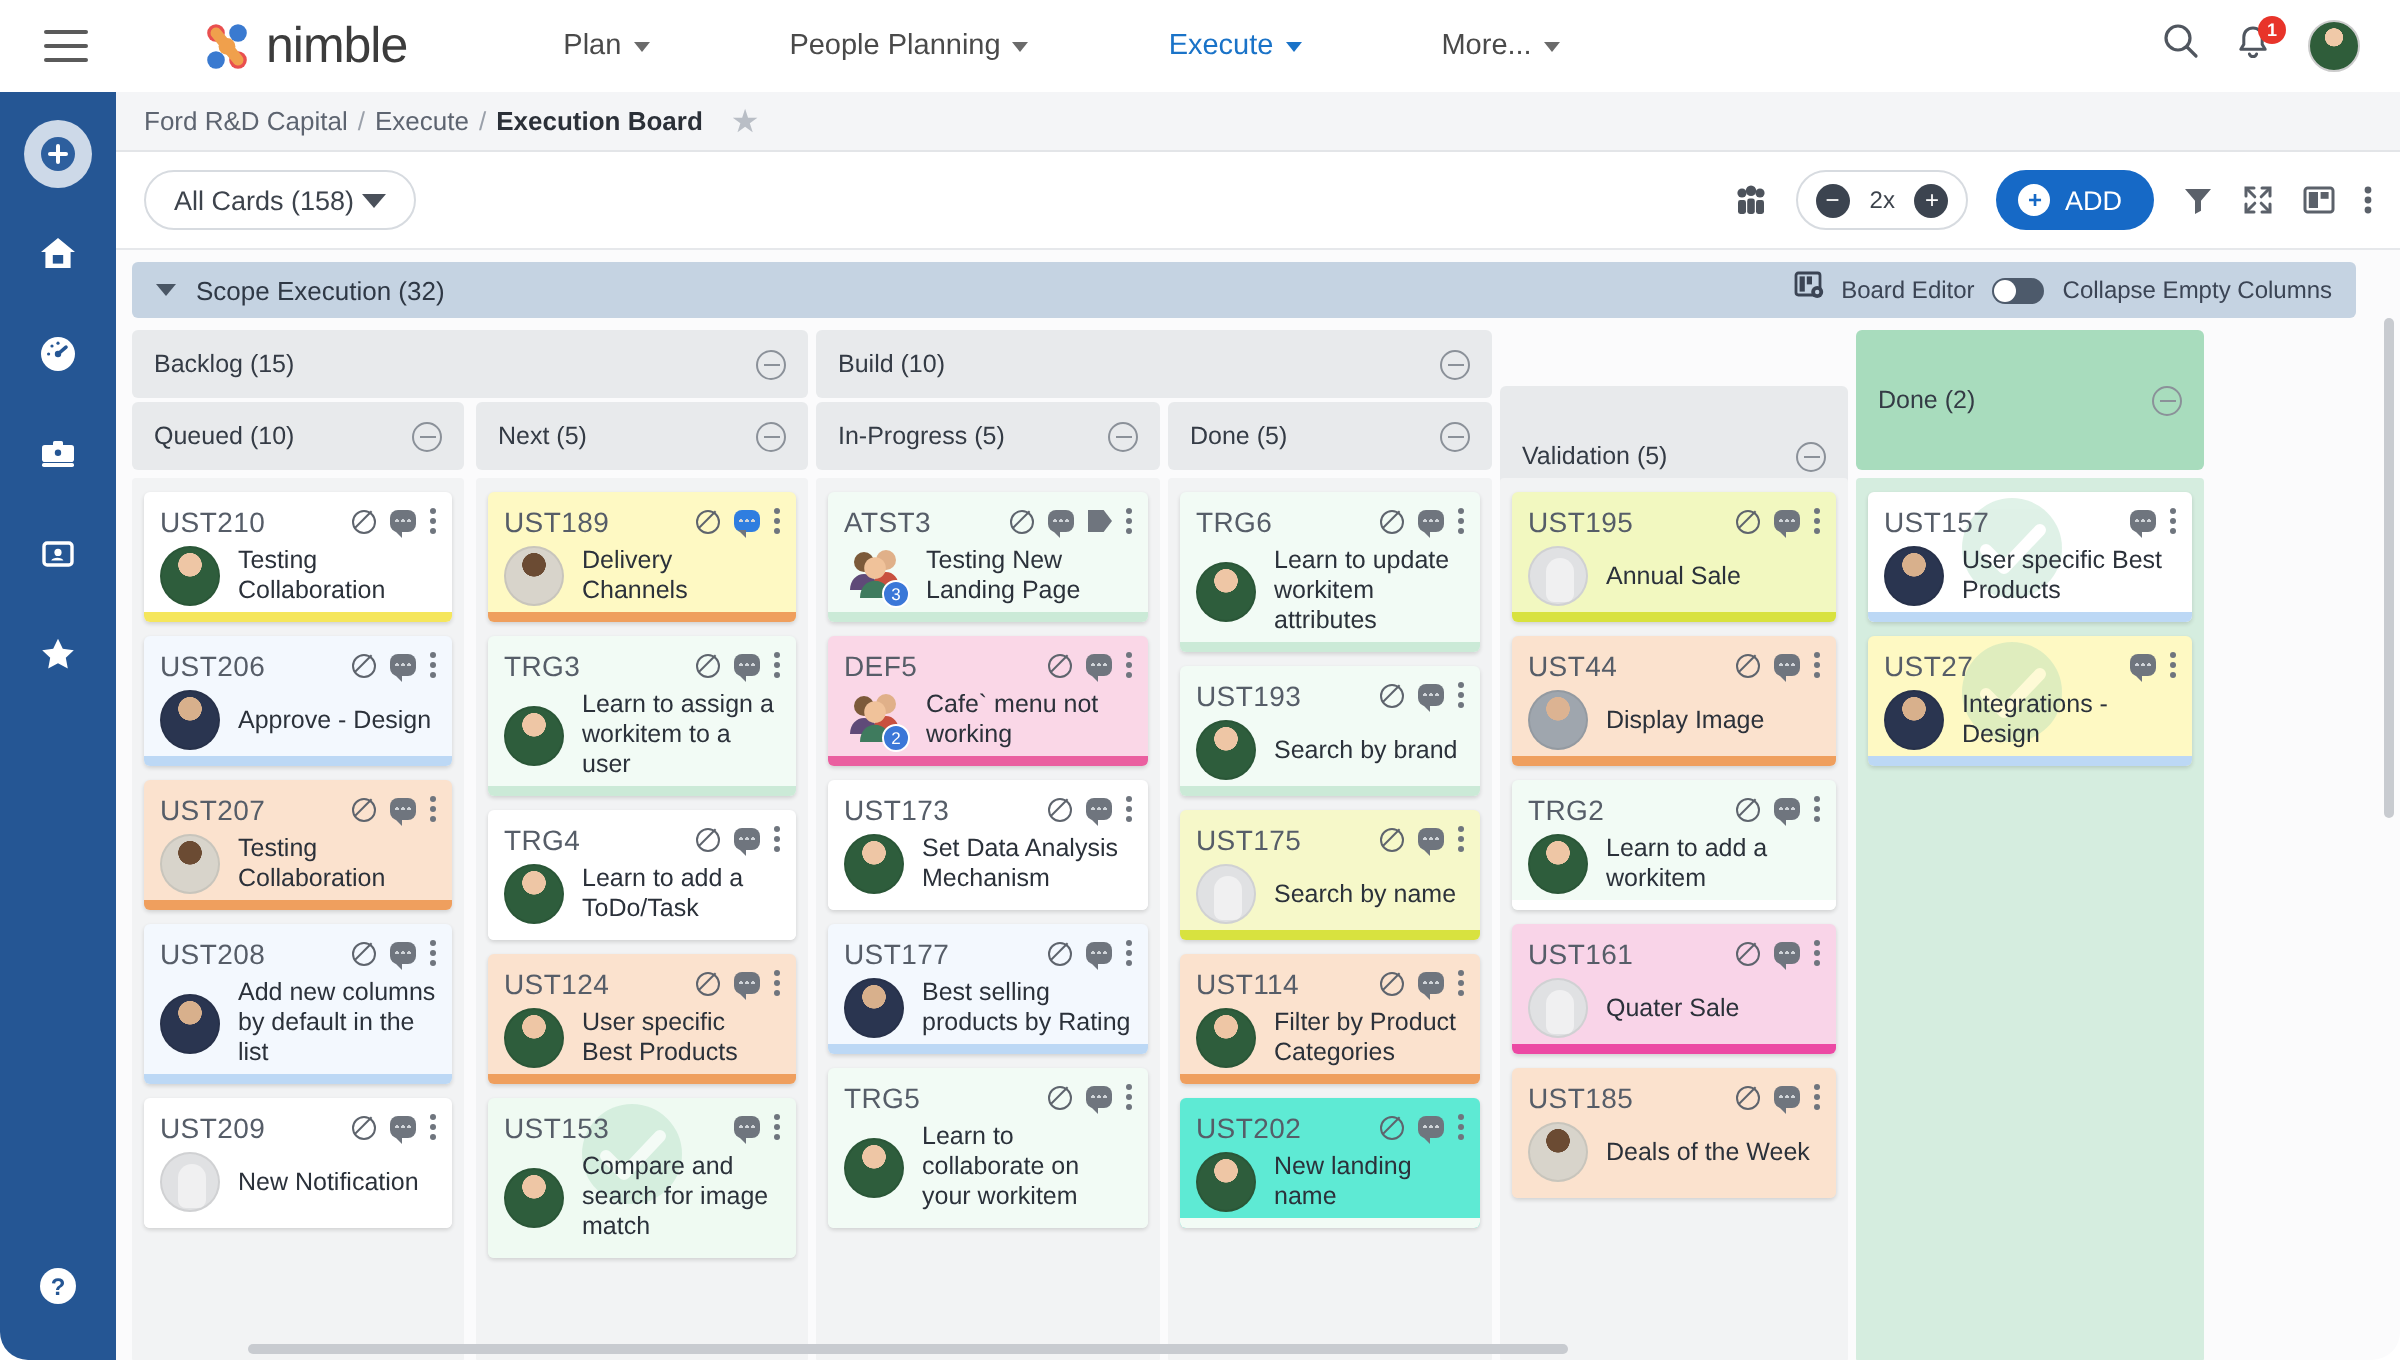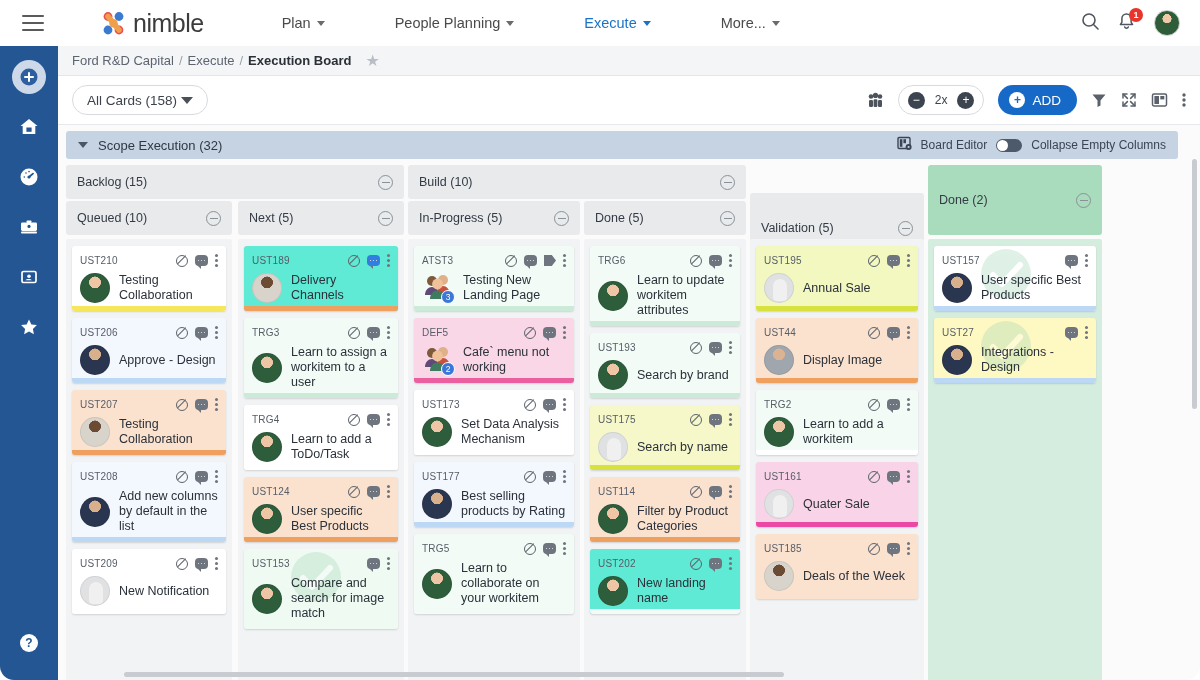--- a/index.html
+++ b/index.html
@@ -100,21 +100,21 @@
 
   .colbody { position:absolute; background:#f2f3f4; border-radius:2px; overflow:hidden; }
   .colbody.green { background:#d5eddf; }
 
   
   .card { position:relative; margin:7px 6px 0 6px; border-radius:3px;
           background:#fff; overflow:hidden; cursor:pointer;
           box-shadow:0 1px 2px rgba(0,0,0,.14); }
   .card-inner { padding:7px 8px 8px 8px; position:relative; z-index:2; }
   .card-top { display:flex; align-items:center; height:15px; }
-  .card-id { font-size:10px; color:#565d68; letter-spacing:.2px; }
+  .card-id { font-size:14px; color:#565d68; letter-spacing:.2px; }
   .card-icons { margin-left:auto; display:flex; align-items:center; gap:7px; }
   .card-main { display:flex; align-items:center; gap:9px; margin-top:5px; }
   .card-title { font-size:12.5px; color:#2b313a; line-height:15px; }
   .strip { height:5px; width:100%; position:absolute; bottom:0; left:0; z-index:3; }
 
   .av { width:30px; height:30px; border-radius:50%; flex:none; border:1px solid rgba(0,0,0,.07); }
   .av.w { background:radial-gradient(circle at 50% 30%, #eec6a5 0 24%, #2e5d3c 25% 100%); }
   .av.m1{ background:radial-gradient(circle at 50% 30%, #d8b08c 0 24%, #2a3550 25% 100%); }
   .av.m2{ background:radial-gradient(circle at 50% 30%, #6b4b33 0 24%, #d8d4cb 25% 100%); }
   .av.m3{ background:radial-gradient(circle at 50% 30%, #dcb392 0 24%, #9fa6ae 25% 100%); }
@@ -497,21 +497,21 @@
             </div>
             <div class="card-main">
               <span class="av blank"></span>
               <span class="card-title">New Notification</span>
             </div>
           </div>
           <span class="strip" style="background:#ffffff"></span>
         </div>
       </div>
     <div class="colbody" id="col-next" style="left:180px;top:114px; width:166px; height:442px;">
-        <div class="card" style="background:#5eead4">
+        <div class="card" style="background:#fef9c3">
           <div class="card-inner">
             <div class="card-top">
               <span class="card-id">UST189</span>
               <span class="card-icons">
                 <span class="blocked"></span>
                 <span class="bub hl">
                   <i></i>
                 </span>
                 <span class="kebab">
                   <b></b>

